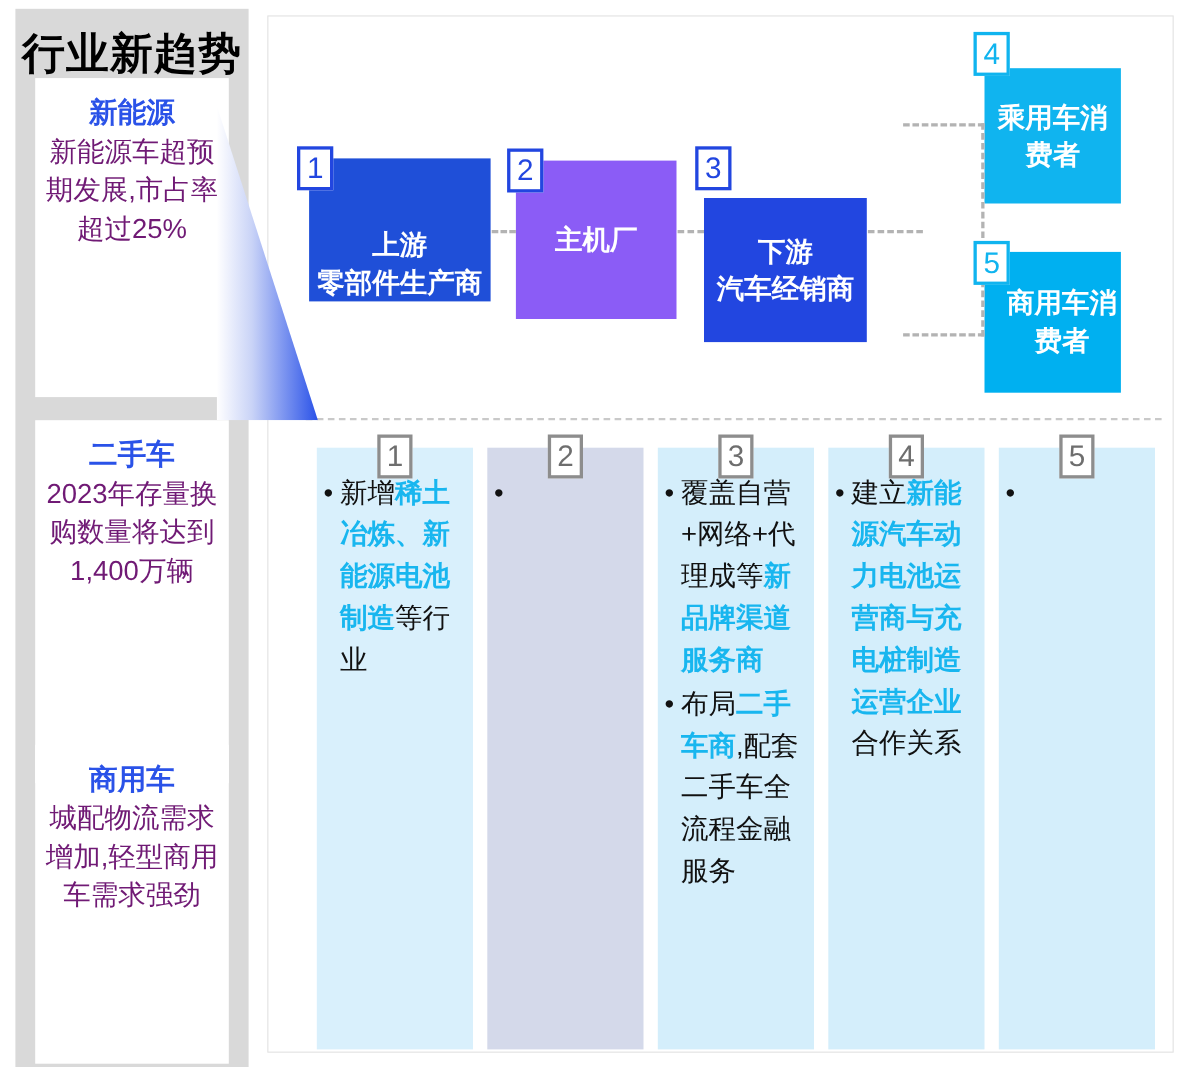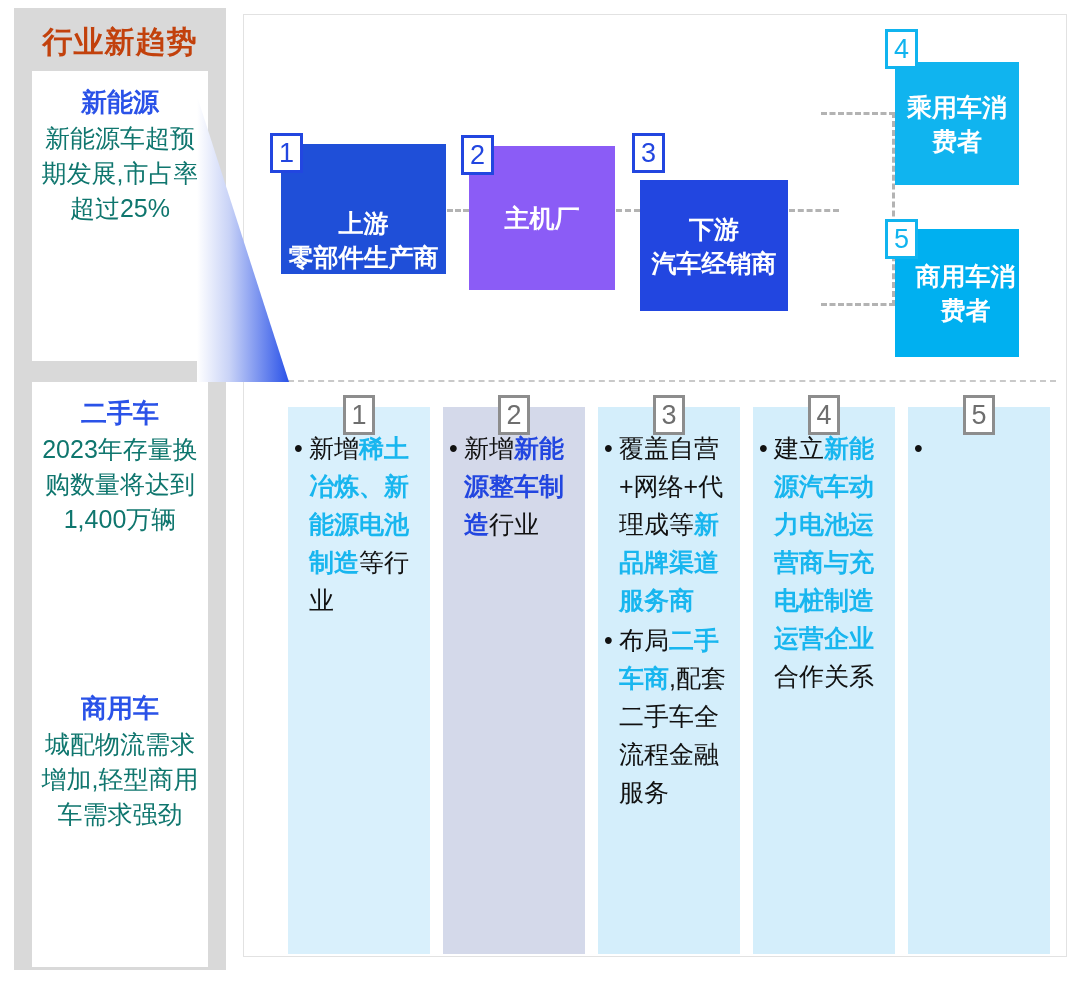--- a/index.html
+++ b/index.html
@@ -15,41 +15,41 @@
   
   .sidebar{
     position:absolute;left:14px;top:8px;width:212px;height:962px;
     background:#d9d9d9;
     box-sizing:border-box;
     z-index:5;
   }
   .sidebar-title{
     position:absolute;left:0;top:14px;width:212px;
     text-align:center;
-    font-size:30px;font-weight:bold;color:#c2410c;
+    font-size:39px;font-weight:bold;color:#000000;
     letter-spacing:1px;
     white-space:nowrap;
   }
   .side-card{
     position:absolute;left:18px;width:176px;
     background:#ffffff;
     box-sizing:border-box;
     display:flex;flex-direction:column;align-items:center;
     justify-content:flex-start;
     padding-top:14px;
   }
   #side-card-0{top:63px;height:290px;}
   #side-card-1{top:374px;height:330px;}
   #side-card-2{top:669px;height:290px;}
   .side-card-title{
     font-size:26px;font-weight:bold;color:#2a52e8;
     line-height:34px;margin-bottom:2px;
   }
   .side-card-body{
-    font-size:25px;color:#0f766e;line-height:35px;
+    font-size:25px;color:#701a75;line-height:35px;
     text-align:center;
     padding:0 4px;
     font-weight:400;
   }
 
   
   .panel{
     position:absolute;left:243px;top:14px;width:824px;height:943px;
     border:1px solid #e2e2e2;
     background:#ffffff;
@@ -231,21 +231,20 @@
           <span class="bullet-text"><span>新增</span><span class="hi-cyan">稀土冶炼、新能源电池制造</span><span>等行业</span></span>
         </div>
       </div>
   </div>
 
   <div class="bcard" id="bcard-1">
     <div class="bcard-badge">2</div>
     <div class="bcard-content">
         <div class="bullet-row">
           <span class="bullet-dot">•</span>
-          <span class="bullet-text"><span>新增</span><span class="hi-blue">新能源整车制造</span><span>行业</span></span>
         </div>
       </div>
   </div>
 
   <div class="bcard" id="bcard-2">
     <div class="bcard-badge">3</div>
     <div class="bcard-content">
         <div class="bullet-row">
           <span class="bullet-dot">•</span>
           <span class="bullet-text"><span>覆盖自营+网络+代理成等</span><span class="hi-cyan">新品牌渠道服务商</span></span>

